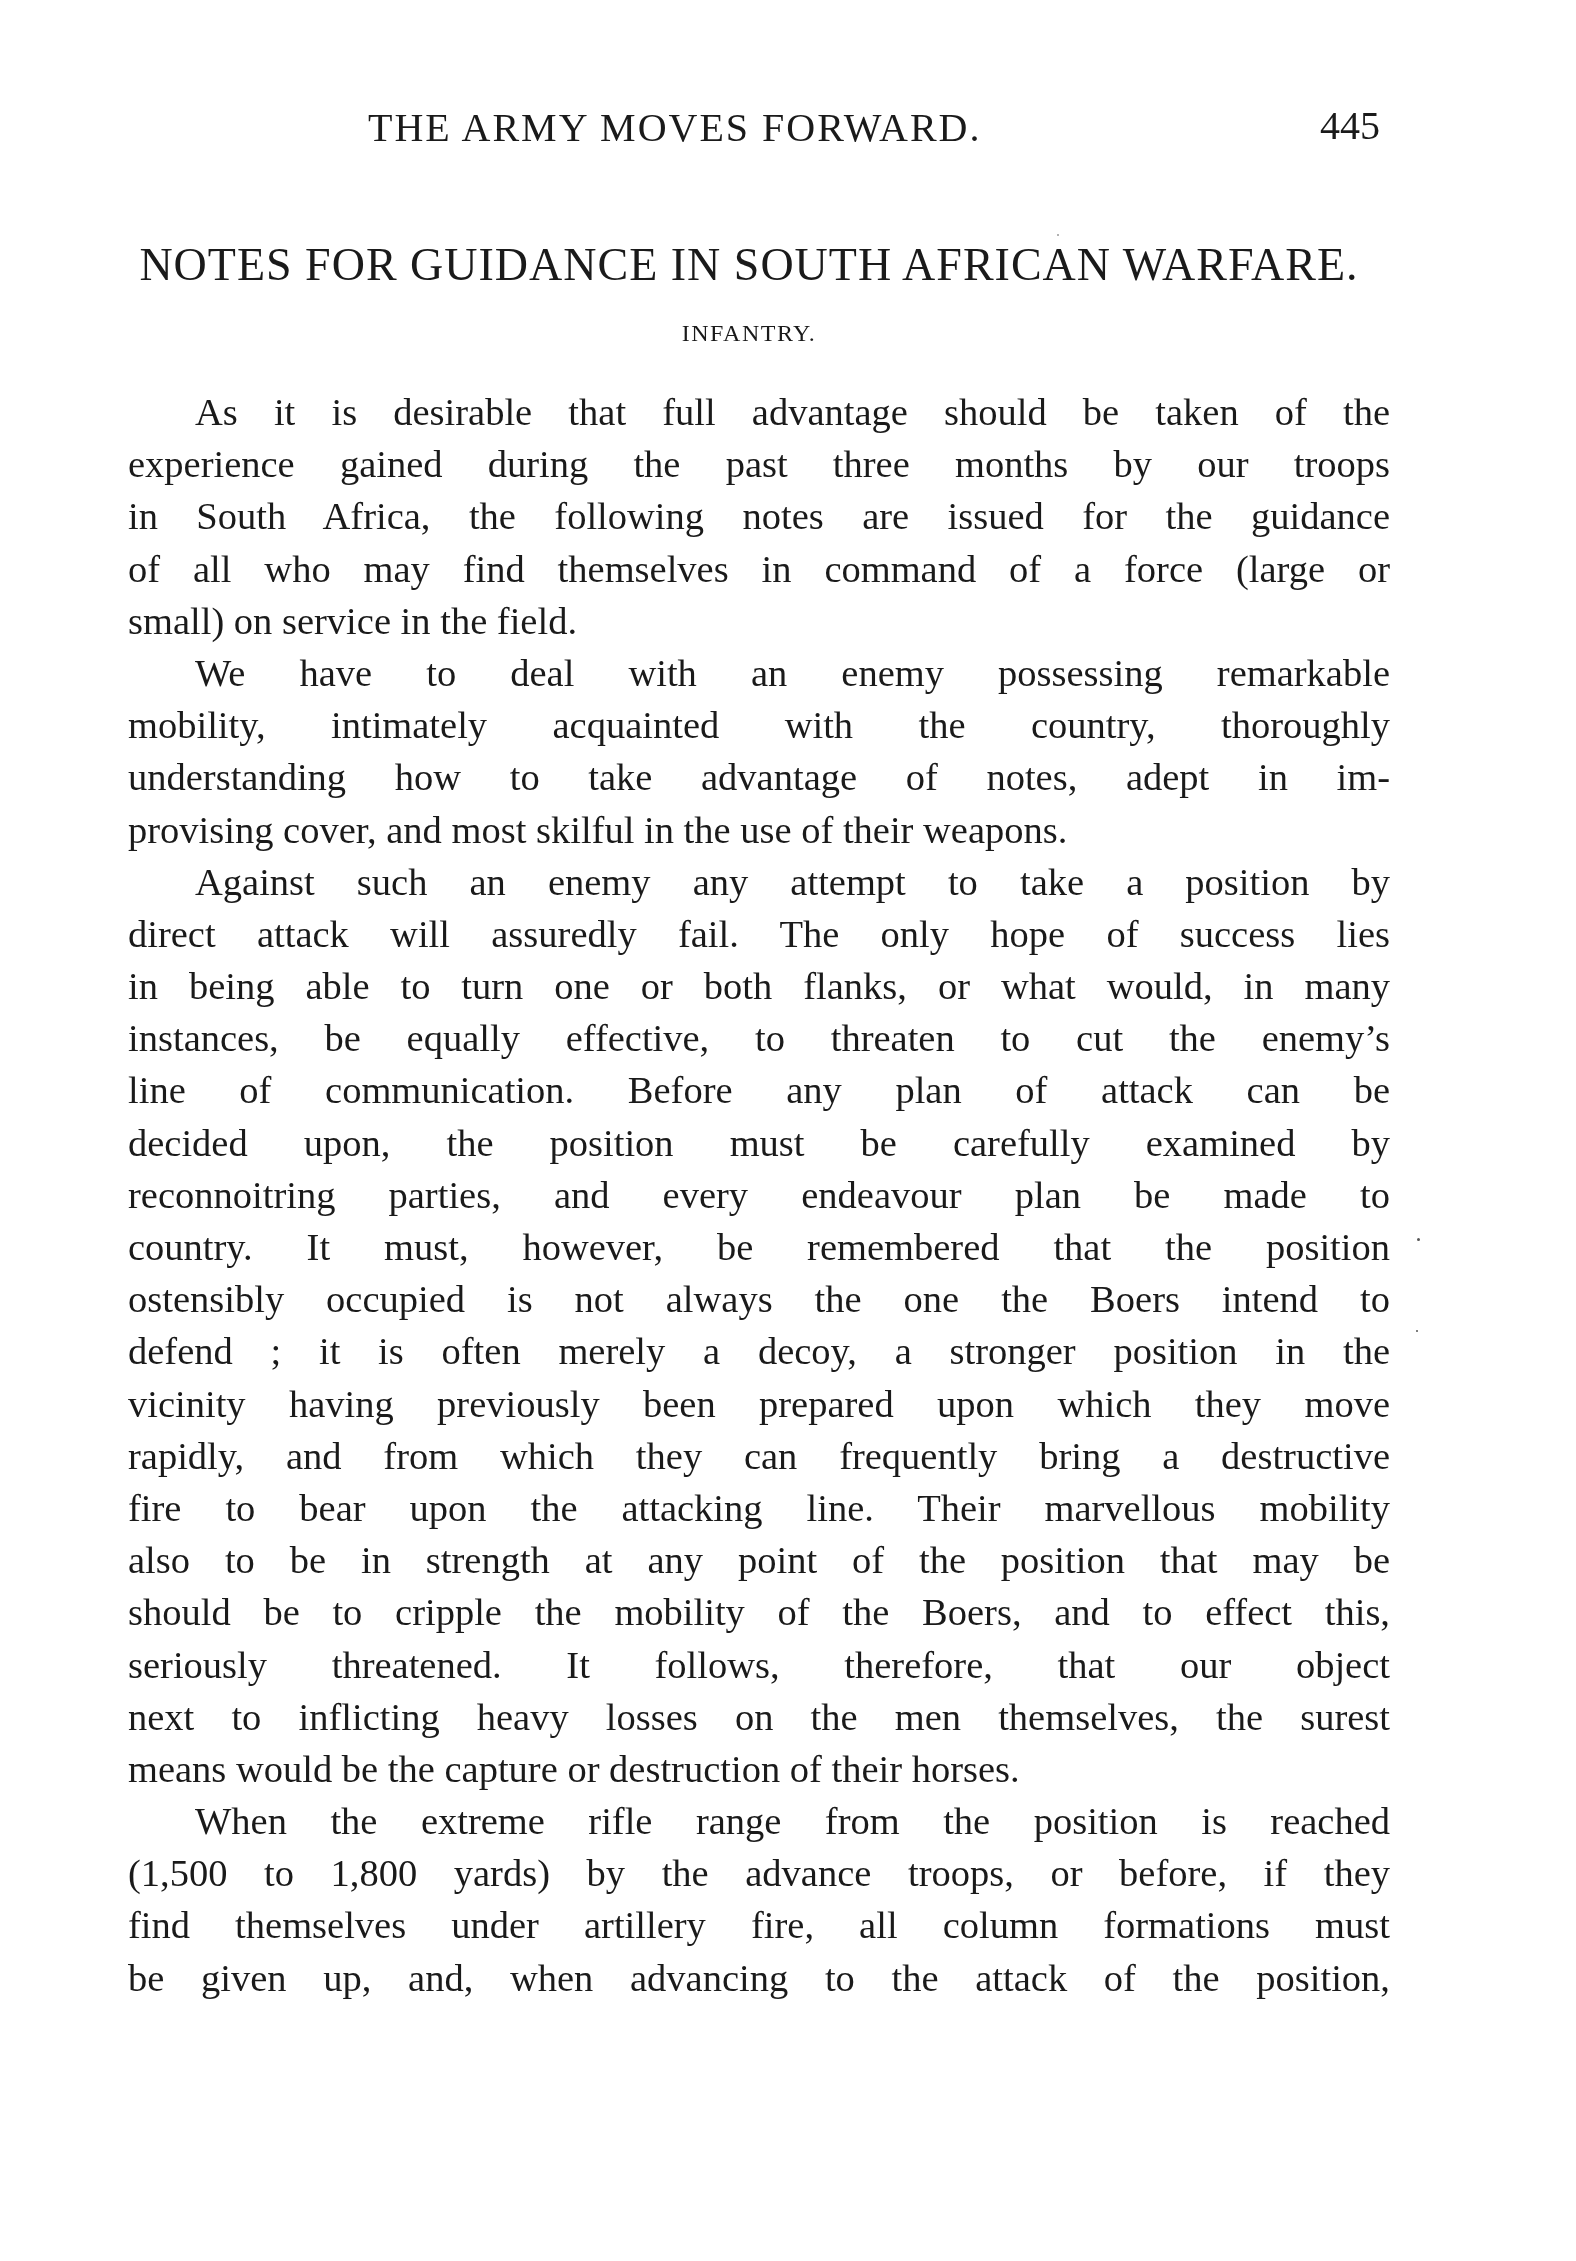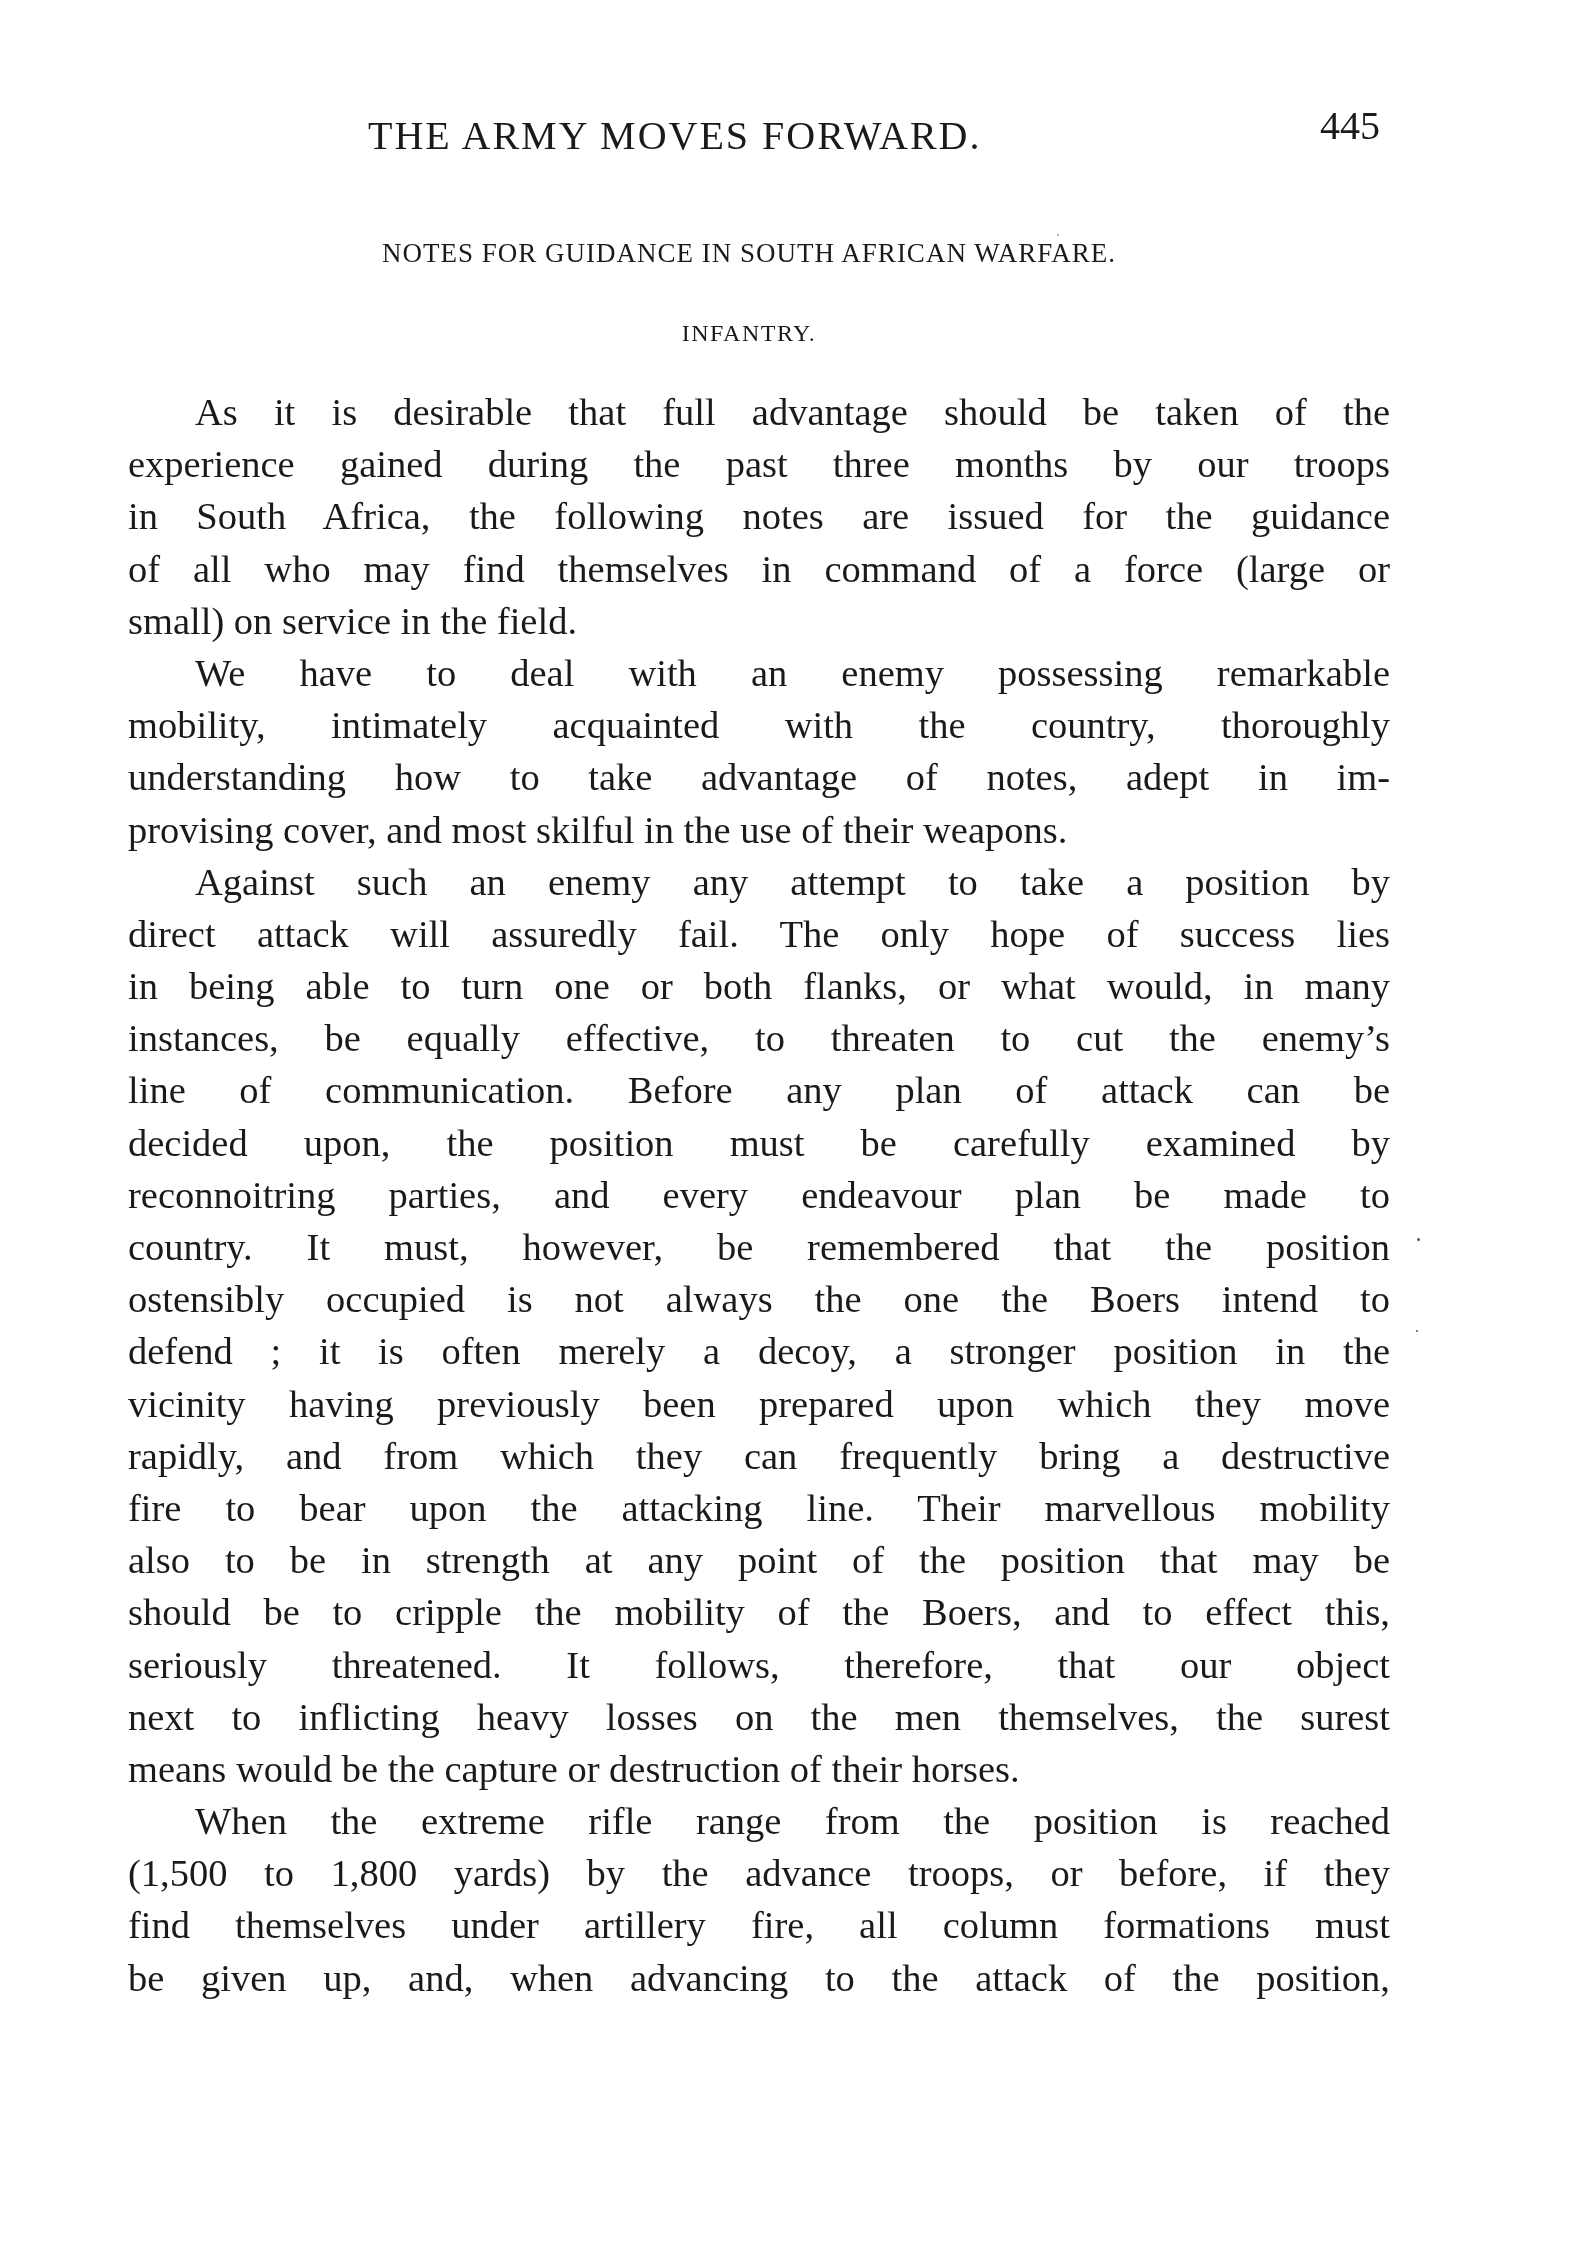--- a/index.html
+++ b/index.html
@@ -25,39 +25,39 @@
     .running-head {
       position: absolute;
       top: 100px;
       left: 118px;
       width: 1262px;
       height: 60px;
     }
     .running-title {
       position: absolute;
       left: 250px;
-      top: 12px;
+      top: 4px;
       font-size: 40px;
       letter-spacing: 2px;
       white-space: nowrap;
     }
     .page-number {
       position: absolute;
       right: 0;
       top: 2px;
       font-size: 40px;
       white-space: nowrap;
     }
     .section-title {
       position: absolute;
       top: 238px;
       left: 118px;
       width: 1262px;
       text-align: center;
-      font-size: 27px;
+      font-size: 46px;
       letter-spacing: 1px;
       white-space: nowrap;
     }
     .subsection-title {
       position: absolute;
       top: 320px;
       left: 118px;
       width: 1262px;
       text-align: center;
       font-size: 24px;

